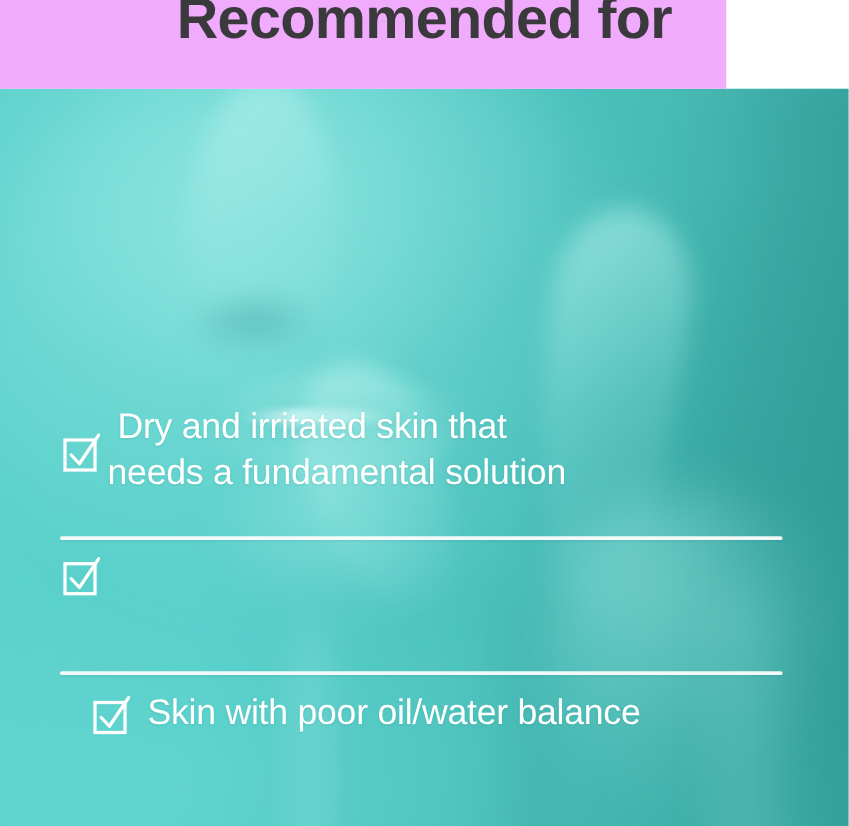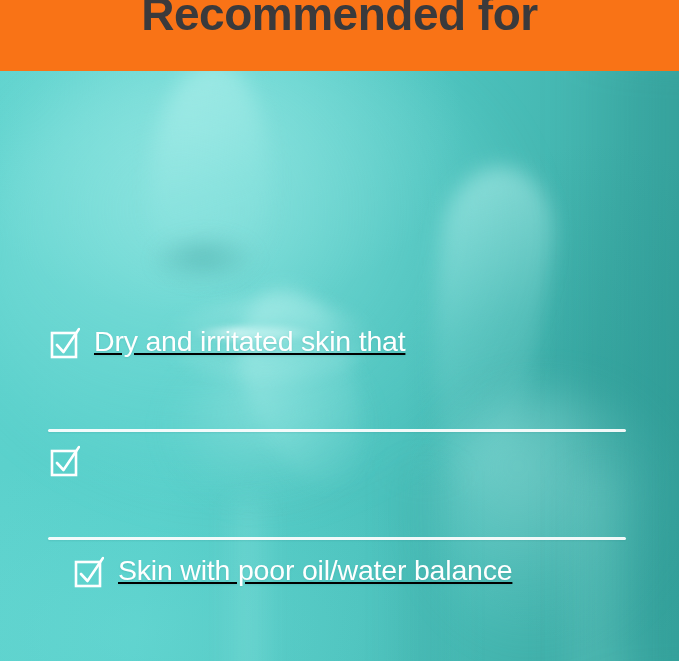--- a/index.html
+++ b/index.html
@@ -18,23 +18,23 @@
     height: 661px;
     overflow: hidden;
     background: #ffffff;
   }
 
   
   .header-band {
     position: absolute;
     left: 0;
     top: 0;
-    width: 679px;
+    width: 581px;
     height: 71px;
-    background: #f97316;
+    background: #f0abfc;
     overflow: hidden;
     z-index: 5;
   }
   .header-title {
     position: absolute;
     left: 0;
     top: -13px;
     width: 679px;
     text-align: center;
     font-family: "Liberation Sans", sans-serif;
@@ -225,21 +225,20 @@
     left: 50px;
     width: 600px;
   }
   .check-item.item-0 { top: 252px; }
   .check-item.item-1 { top: 370px; }
   .check-item.item-2 { top: 481px; padding-left: 24px; }
 
   .check-row {
     display: flex;
     align-items: center;
-    text-decoration: underline;
   }
 
   .checkbox-icon {
     flex: 0 0 auto;
     width: 30px;
     height: 34px;
     margin-right: 14px;
     margin-top: 3px;
     display: block;
   }
@@ -299,21 +298,21 @@
   <div class="checklist">
 
     <div class="check-item item-0">
       <div class="check-row">
         <span class="checkbox-icon">
           <svg viewBox="0 0 30 34" width="30" height="34" aria-hidden="true">
             <rect x="2" y="7" width="24" height="24" fill="none" stroke="#ffffff" stroke-width="2.6"></rect>
             <path d="M7 19 L13.5 26 L29 3" fill="none" stroke="#ffffff" stroke-width="2.6" stroke-linecap="round" stroke-linejoin="round"></path>
           </svg>
         </span>
-        <span class="item-text"><span>Dry and irritated skin that</span></span>
+        <span class="item-text"><span>Dry and irritated skin that</span><span class="line2">needs a fundamental solution</span></span>
       </div>
     </div>
 
     <div class="divider d-0"></div>
 
     <div class="check-item item-1">
       <div class="check-row">
         <span class="checkbox-icon">
           <svg viewBox="0 0 30 34" width="30" height="34" aria-hidden="true">
             <rect x="2" y="7" width="24" height="24" fill="none" stroke="#ffffff" stroke-width="2.6"></rect>

